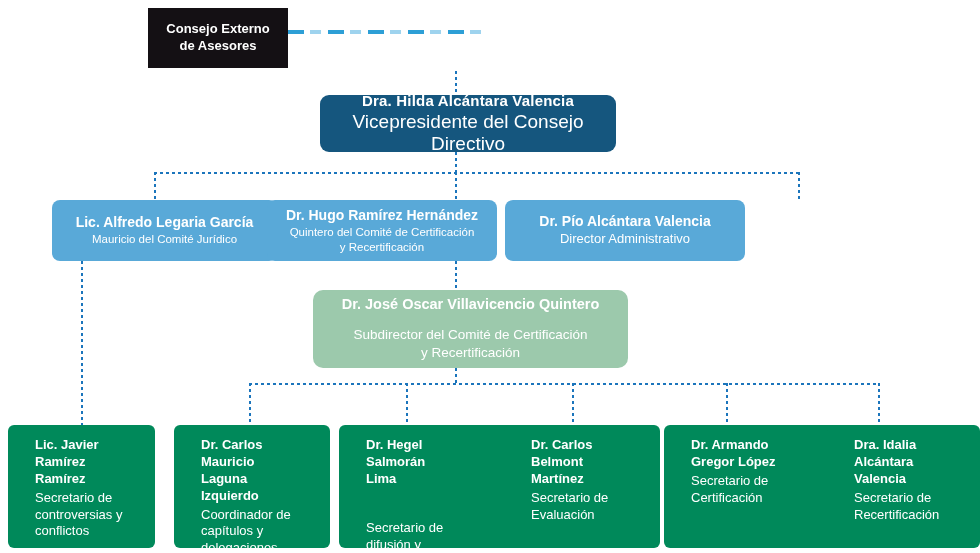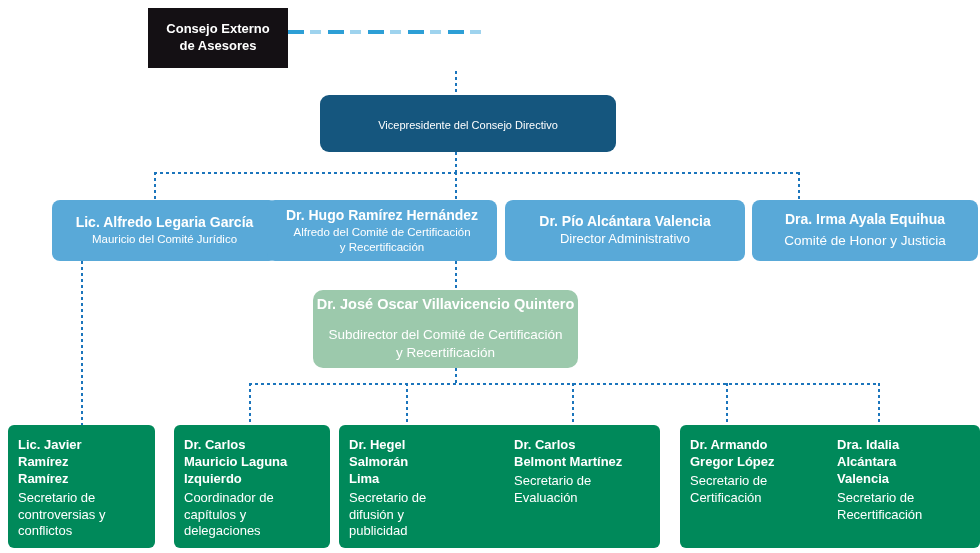--- a/index.html
+++ b/index.html
@@ -11,45 +11,45 @@
   .stage{position:relative;width:980px;height:553px;background:#ffffff;overflow:hidden;}
   .node{position:absolute;color:#ffffff;display:flex;flex-direction:column;justify-content:center;align-items:center;text-align:center;}
   .name,.title{white-space:pre-line;display:block;}
   .name{font-weight:bold;}
 
   .advisory{left:148px;top:8px;width:140px;height:60px;background:var(--black);border-radius:0;}
   .advisory .name{font-size:13px;line-height:1.3;}
 
   .root{left:320px;top:95px;width:296px;height:57px;background:var(--navy);border-radius:9px;}
   .root .name{font-size:15px;letter-spacing:.2px;}
-  .root .title{font-size:11px;margin-top:2px;}
+  .root .title{font-size:19px;margin-top:2px;}
 
   .director{top:200px;height:61px;background:var(--blue);border-radius:8px;}
   .director .name{font-size:14px;}
   .director .title{font-size:11.5px;margin-top:2px;line-height:1.25;}
   .d0{left:8px;width:225px;margin-left:44px;}
   .d1{left:267px;width:230px;align-items:center;}
   .d2{left:505px;width:240px;}
   .d2 .title{font-size:13px;}
   .d3{left:752px;width:226px;}
   .d3 .title{font-size:13.5px;margin-top:6px;}
 
-  .subdirector{left:313px;top:290px;width:265px;height:78px;background:var(--lightgreen);border-radius:10px;}
+  .subdirector{left:313px;top:290px;width:315px;height:78px;background:var(--lightgreen);border-radius:10px;}
   .subdirector .name{font-size:14.5px;}
   .subdirector .title{font-size:13.5px;margin-top:14px;line-height:1.3;}
 
   .secretary{top:425px;height:123px;background:var(--green);border-radius:6px;
-    justify-content:flex-start;align-items:flex-start;text-align:left;padding:12px 10px;}
+    justify-content:flex-start;align-items:flex-start;text-align:left;padding:12px 27px;}
   .secretary .name{font-size:13px;line-height:1.3;}
   .secretary .title{font-size:13px;line-height:1.3;margin-top:2px;}
   .s0{left:8px;width:147px;}
   .s1{left:174px;width:156px;}
-  .s2{left:339px;width:176px;}
+  .s2{left:339px;width:176px;gap:30px;}
   .s3{left:504px;width:156px;}
-  .s4{left:664px;width:177px;margin-left:16px;}
+  .s4{left:664px;width:177px;}
   .s5{left:827px;width:153px;}
 
   .vline{position:absolute;width:2px;
     background:repeating-linear-gradient(180deg,var(--connector) 0 3px,transparent 3px 6px);}
   .hline{position:absolute;height:2px;
     background:repeating-linear-gradient(90deg,var(--connector) 0 3px,transparent 3px 6px);}
   .dashline{position:absolute;left:288px;top:30px;width:194px;height:4px;
     background:repeating-linear-gradient(90deg,var(--dash1) 0 16px,transparent 16px 22px,var(--dash2) 22px 33px,transparent 33px 40px);}
 </style>
 </head>
@@ -76,39 +76,36 @@
   <div class="vline" style="left:572px;top:383px;height:42px;"></div>
   <div class="vline" style="left:726px;top:383px;height:42px;"></div>
   <div class="vline" style="left:878px;top:383px;height:42px;"></div>
 
   <div class="node advisory">
     <span class="name">Consejo Externo
 de Asesores</span>
   </div>
 
   <div class="node root">
+    <span class="name">Dra. Hilda Alcántara Valencia</span>
     <span class="title">Vicepresidente del Consejo Directivo</span>
   </div>
 
   <div class="node director d0">
     <span class="name">Lic. Alfredo Legaria García</span>
     <span class="title">Mauricio del Comité Jurídico</span>
   </div>
   <div class="node director d1">
     <span class="name">Dr. Hugo Ramírez Hernández</span>
-    <span class="title">Alfredo del Comité de Certificación
+    <span class="title">Quintero del Comité de Certificación
 y Recertificación</span>
   </div>
   <div class="node director d2">
     <span class="name">Dr. Pío Alcántara Valencia</span>
     <span class="title">Director Administrativo</span>
-  </div>
-  <div class="node director d3">
-    <span class="name">Dra. Irma Ayala Equihua</span>
-    <span class="title">Comité de Honor y Justicia</span>
   </div>
 
   <div class="node subdirector">
     <span class="name">Dr. José Oscar Villavicencio Quintero</span>
     <span class="title">Subdirector del Comité de Certificación
 y Recertificación</span>
   </div>
 
   <div class="node secretary s0">
     <span class="name">Lic. Javier

